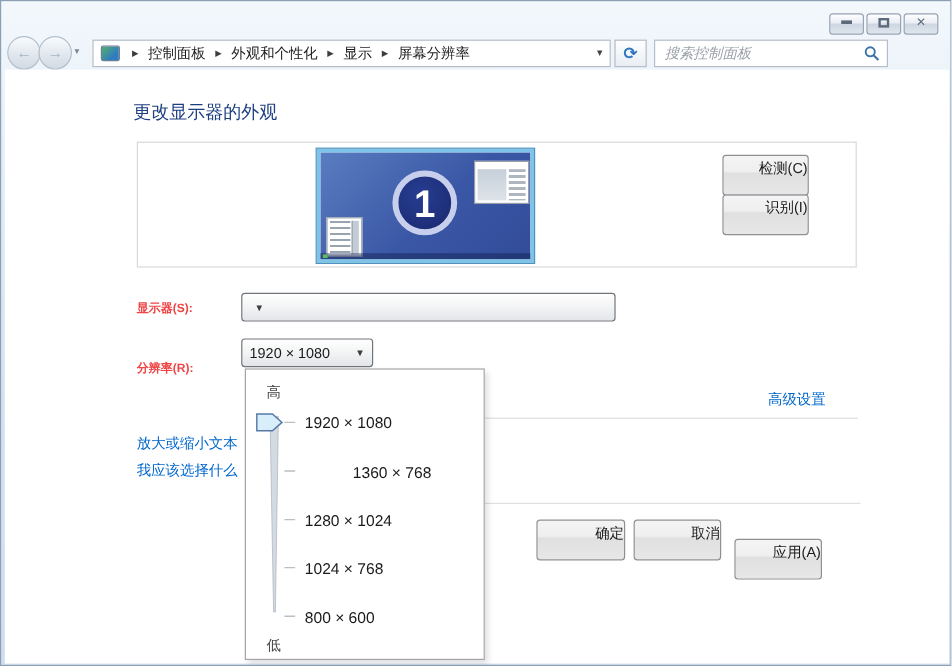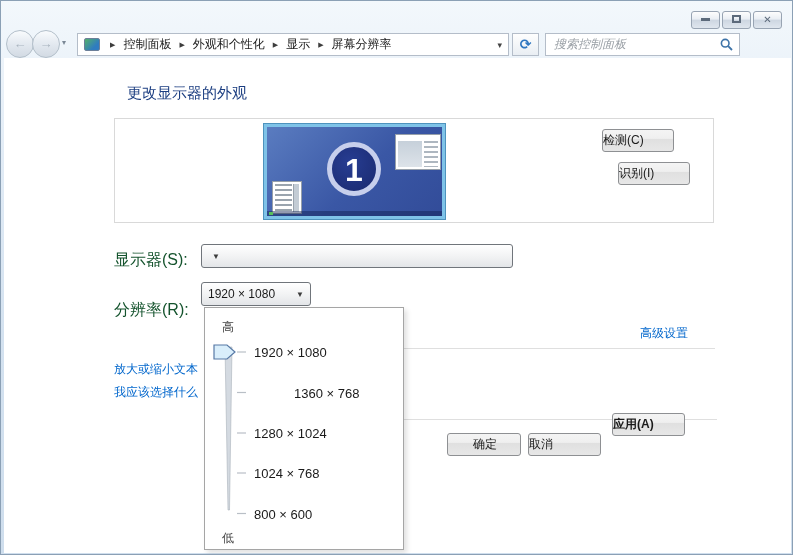--- a/index.html
+++ b/index.html
@@ -40,21 +40,21 @@
     color:#2f76c0; font-size:14px; font-weight:bold; text-align:center; line-height:21px;
   }
   .search-box {
     position:absolute; left:544px; top:32px; width:195px; height:23px;
     background:#fff; border:1px solid #b4bdc9; display:flex; align-items:center;
   }
   .search-ph { font-size:12px; font-style:italic; color:#9aa0a6; padding-left:8px; flex:1; }
   .search-ic { margin-right:6px; display:flex; }
   
   .client { position:absolute; left:3px; top:57px; width:787px; height:495px; background:#fff; }
-  .page-title { position:absolute; left:107px; top:26px; font-size:15px; color:#1c3e81;margin-left:16px; }
+  .page-title { position:absolute; left:107px; top:26px; font-size:15px; color:#1c3e81; }
   .display-box { position:absolute; left:110px; top:60px; width:600px; height:105px; border:1px solid #d9d9d9; }
   
   .monitor {
     position:absolute; left:149px; top:5px; width:181px; height:95px;
     border:3px solid #7fc3e8; outline:1px solid #4e93bd;
     background:linear-gradient(135deg,#5a7cc0,#3a57a5 55%,#324c99);
   }
   .mon-circle {
     position:absolute; left:60px; top:15px; width:54px; height:54px; border-radius:50%;
     border:5px solid #c7cfec; background:radial-gradient(circle at 40% 35%,#273d92,#1a296e);
@@ -65,27 +65,27 @@
   .mon-win-tr .lines { position:absolute; right:2px; top:6px; width:14px; height:26px;
     background:repeating-linear-gradient(#aeb7c0 0 2px, transparent 2px 5px); }
   .mon-win-bl { position:absolute; left:5px; top:54px; width:30px; height:33px; background:#fff; border:1px solid #97a0aa; }
   .mon-win-bl .lines { position:absolute; left:2px; top:2px; width:17px; height:28px;
     background:repeating-linear-gradient(#9aa4ae 0 2px, transparent 2px 5px); }
   .mon-win-bl .scroll { position:absolute; right:2px; top:2px; width:6px; height:28px; background:#c3ccd5; border-left:1px solid #9aa4ae; }
   .mon-taskbar { position:absolute; left:0; bottom:0; width:100%; height:5px; background:rgba(16,30,80,.45); }
   .mon-start { position:absolute; left:2px; bottom:1px; width:4px; height:3px; background:#58c05a; }
   
   .win7-btn {
-    position:absolute; height:23px; border:1px solid #8e9093; border-radius:3px;
+    position:absolute; height:34px; border:1px solid #8e9093; border-radius:3px;
     background:linear-gradient(#f4f4f4,#efefef 40%,#e0e0e0 45%,#e7e7e7);
-    font-size:12px; color:#1a1a1a; text-align:left; line-height:21px; cursor:default;
+    font-size:12px; color:#1a1a1a; text-align:right; line-height:21px; cursor:default;
     font-family:"Liberation Sans","DejaVu Sans",sans-serif;
   }
   
-  .form-label { position:absolute; left:110px; font-size:16px; color:#14532d; }
+  .form-label { position:absolute; left:110px; font-size:10px; color:#ef4444;font-weight:bold; }
   .dropdown {
     position:absolute; height:24px; border:1px solid #70757b; border-radius:3px;
     background:linear-gradient(#fff,#f1f2f3 55%,#e3e5e8);
     font-size:12px; color:#1a1a1a; display:flex; align-items:center; padding:0 6px; cursor:default;
   }
   .dd-text { flex:1; white-space:nowrap; overflow:hidden; }
   .dd-arrow { font-size:8px; color:#3c3c3c; margin-left:4px; }
   .link { position:absolute; font-size:12px; color:#0066cc; cursor:pointer; white-space:nowrap; }
   .sep { position:absolute; height:1px; background:#dfdfdf; }
   
@@ -155,21 +155,21 @@
         <div class="mon-win-bl">
           <div class="lines"></div>
             <div class="scroll"></div>
         </div>
         <div class="mon-circle">1</div>
         <div class="mon-taskbar">
             <div class="mon-start"></div>
           </div>
       </div>
       <div class="win7-btn" style="left:487px; top:10px; width:72px;">检测(C)</div>
-      <div class="win7-btn" style="left:487px; top:43px; width:72px;margin-left:16px;">识别(I)</div>
+      <div class="win7-btn" style="left:487px; top:43px; width:72px;">识别(I)</div>
     </div>
 
     <div class="form-label" style="top:192px;">显示器(S):</div>
     <div class="dropdown" style="left:197px; top:186px; width:312px;">
       <span class="dd-arrow">▼</span>
     </div>
 
     <div class="form-label" style="top:242px;">分辨率(R):</div>
     <div class="dropdown" style="left:197px; top:224px; width:110px;">
       <span class="dd-text">1920 × 1080</span>
@@ -179,21 +179,21 @@
     <div class="link" style="right:103px; top:267px;">高级设置</div>
     <div class="sep" style="left:400px; top:290px; width:311px;"></div>
 
     <div class="link" style="left:110px; top:303px;">放大或缩小文本</div>
     <div class="link" style="left:110px; top:326px;">我应该选择什么</div>
 
     <div class="sep" style="left:400px; top:361px; width:313px;"></div>
 
     <div class="win7-btn" style="left:443px; top:375px; width:74px;padding-left:25px;">确定</div>
     <div class="win7-btn" style="left:524px; top:375px; width:73px;">取消</div>
-    <div class="win7-btn" style="left:608px; top:355px; width:73px;font-weight:bold;">应用(A)</div>
+    <div class="win7-btn" style="left:608px; top:391px; width:73px;">应用(A)</div>
 
 
     <div class="res-panel">
       <div class="res-hi">高</div>
       <svg class="res-slider-svg" width="200" height="243" viewBox="0 0 200 243">
         <polygon points="20,39 27,39 24.5,202 23,202" fill="#d4dae1" stroke="#aab2bb" stroke-width="0.6"></polygon>
         <line x1="32" y1="44" x2="41" y2="44" stroke="#b9bfc6" stroke-width="1.2"></line>
         <line x1="32" y1="84.5" x2="41" y2="84.5" stroke="#b9bfc6" stroke-width="1.2"></line>
         <line x1="32" y1="125" x2="41" y2="125" stroke="#b9bfc6" stroke-width="1.2"></line>
         <line x1="32" y1="165" x2="41" y2="165" stroke="#b9bfc6" stroke-width="1.2"></line>

